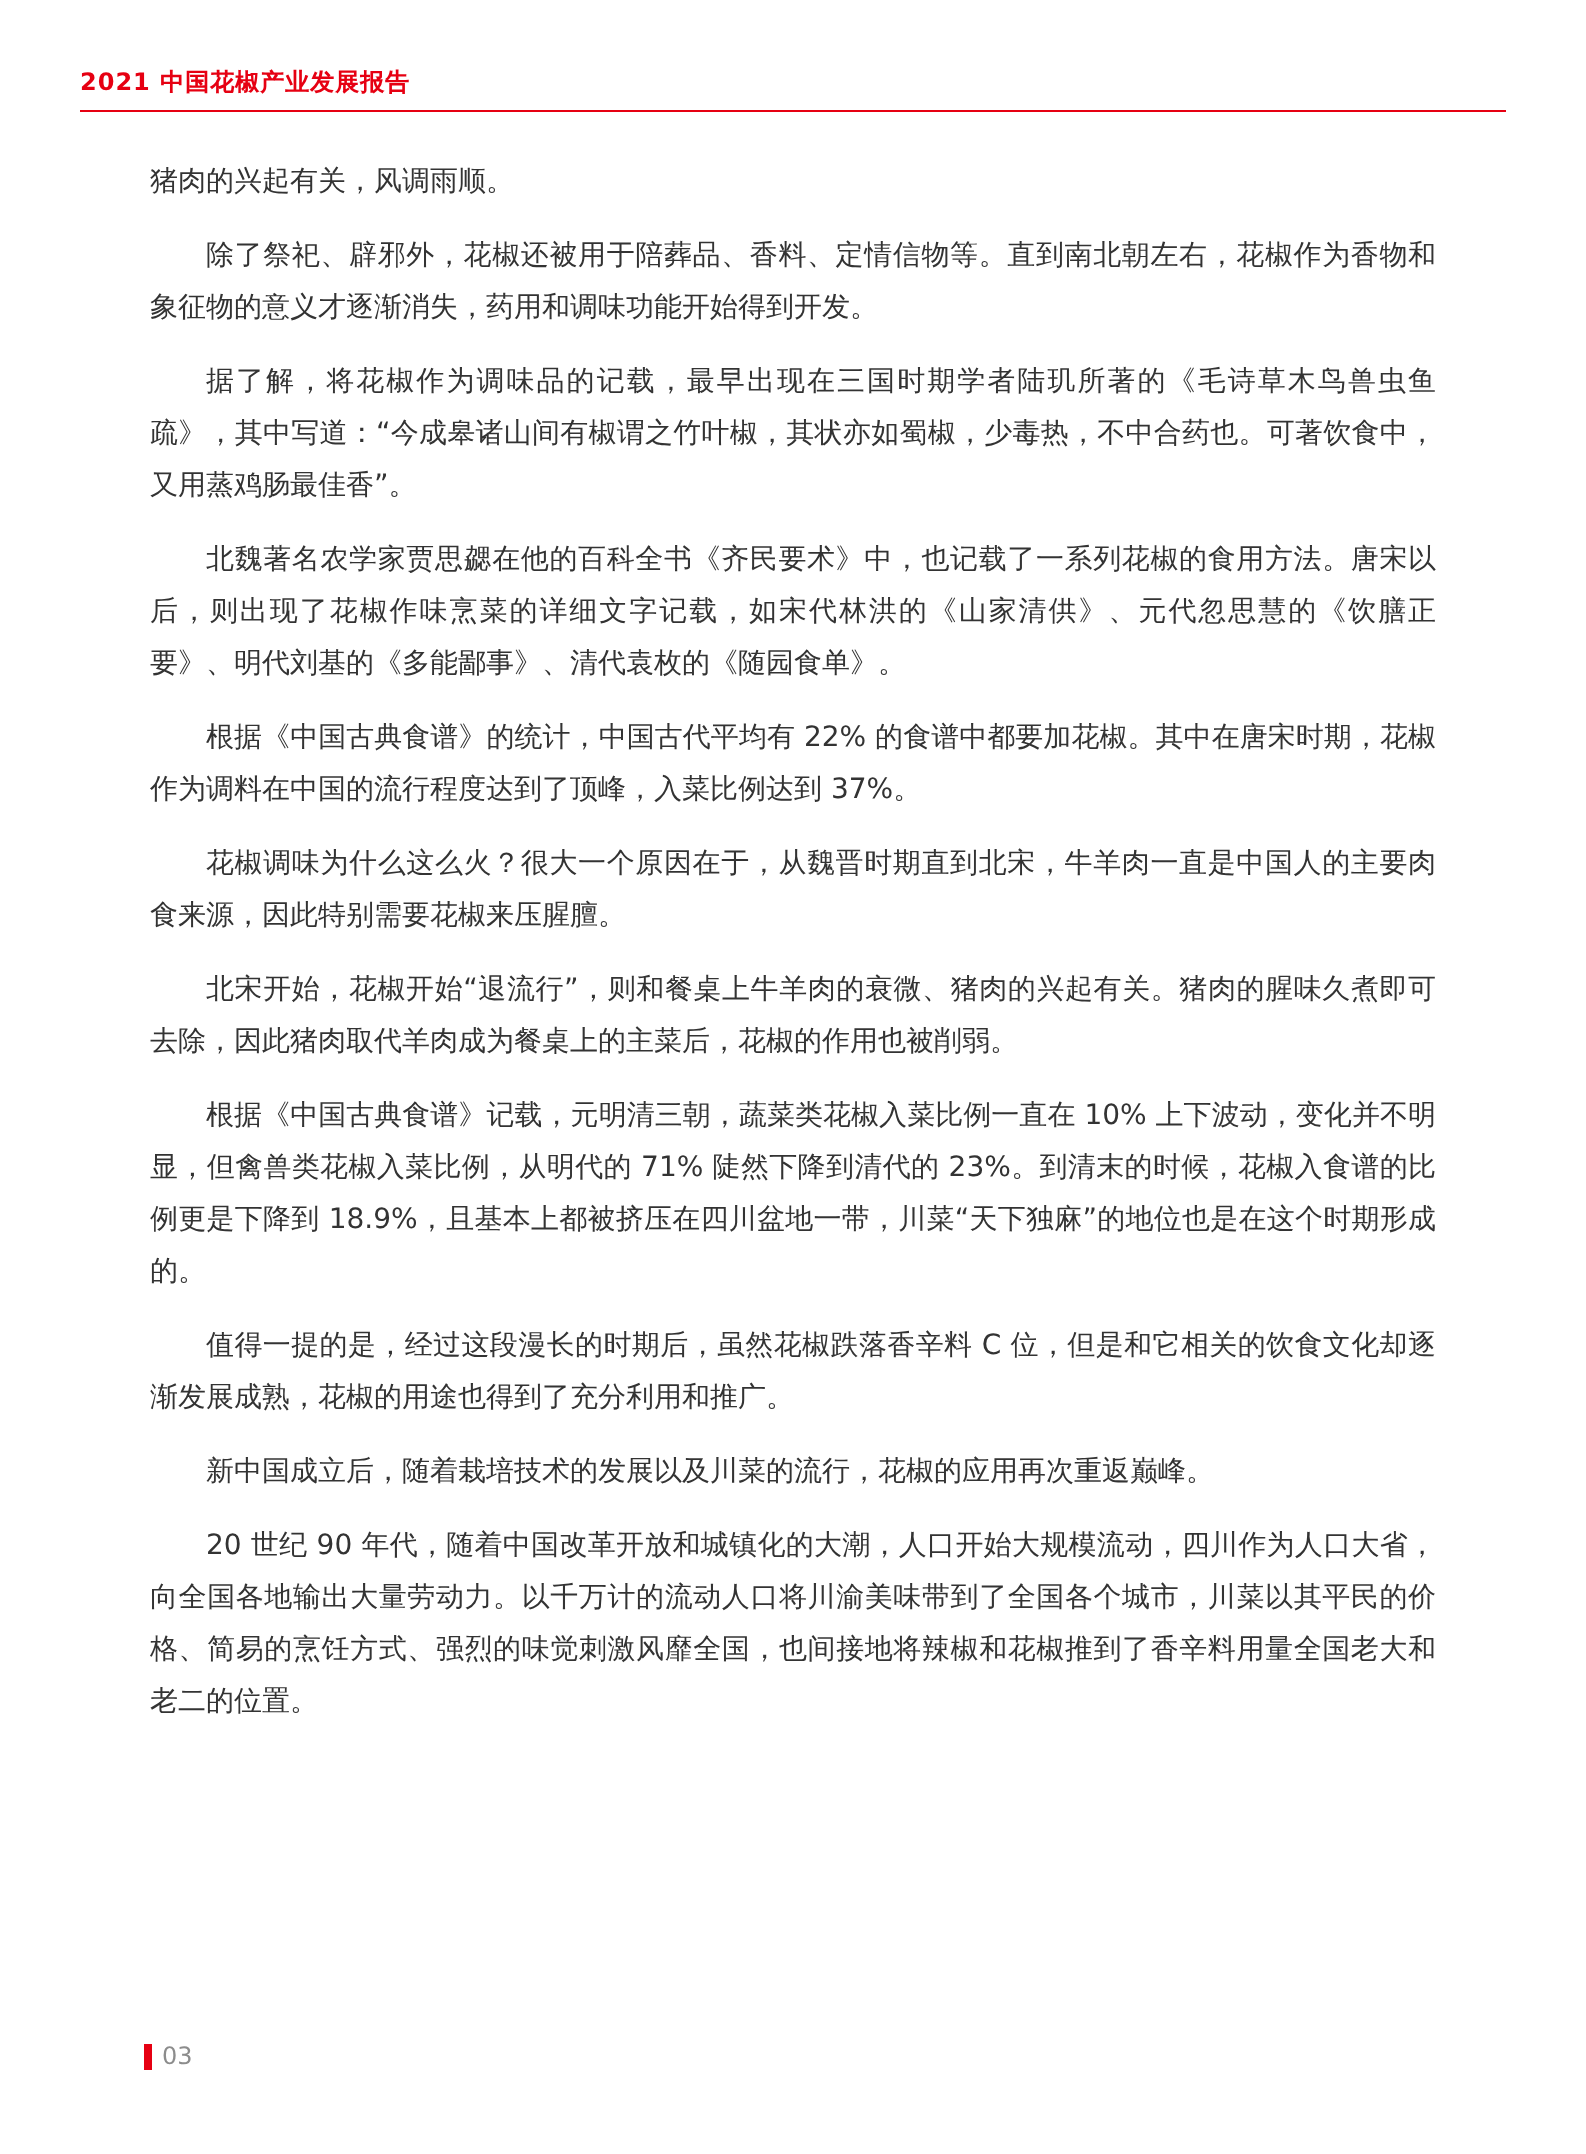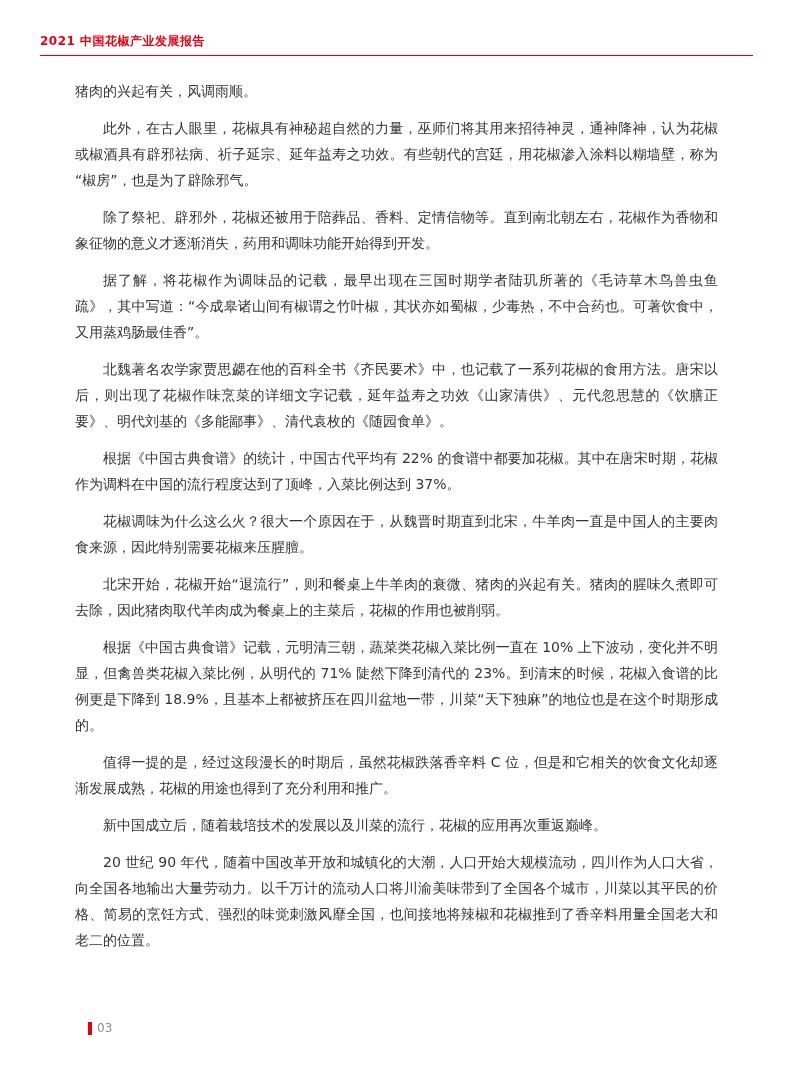--- a/index.html
+++ b/index.html
@@ -45,21 +45,21 @@
   .content p{
     margin:0 0 11px 0;
     text-indent:2em;
   }
   .content p.no-indent{
     text-indent:0;
   }
   
   .page-footer{
     position:absolute;
-    left:88px;
+    left:72px;
     bottom:42px;
     display:flex;
     align-items:flex-end;
   }
   .footer-bar{
     display:inline-block;
     width:4px;
     height:13px;
     background:var(--brand-red);
     margin-right:5px;
@@ -75,24 +75,23 @@
 
 <div class="page">
 
   <header class="page-header">
     <div class="header-title">2021 中国花椒产业发展报告</div>
     <div class="header-rule"></div>
   </header>
 
   <main class="content">
     <p class="no-indent">猪肉的兴起有关，风调雨顺。</p>
-    <p>此外，在古人眼里，花椒具有神秘超自然的力量，巫师们将其用来招待神灵，通神降神，认为花椒或椒酒具有辟邪祛病、祈子延宗、延年益寿之功效。有些朝代的宫廷，用花椒渗入涂料以糊墙壁，称为 “椒房”，也是为了辟除邪气。</p>
     <p>除了祭祀、辟邪外，花椒还被用于陪葬品、香料、定情信物等。直到南北朝左右，花椒作为香物和象征物的意义才逐渐消失，药用和调味功能开始得到开发。</p>
     <p>据了解，将花椒作为调味品的记载，最早出现在三国时期学者陆玑所著的《毛诗草木鸟兽虫鱼疏》，其中写道：“今成皋诸山间有椒谓之竹叶椒，其状亦如蜀椒，少毒热，不中合药也。可著饮食中，又用蒸鸡肠最佳香”。</p>
-    <p>北魏著名农学家贾思勰在他的百科全书《齐民要术》中，也记载了一系列花椒的食用方法。唐宋以后，则出现了花椒作味烹菜的详细文字记载，延年益寿之功效《山家清供》、元代忽思慧的《饮膳正要》、明代刘基的《多能鄙事》、清代袁枚的《随园食单》。</p>
+    <p>北魏著名农学家贾思勰在他的百科全书《齐民要术》中，也记载了一系列花椒的食用方法。唐宋以后，则出现了花椒作味烹菜的详细文字记载，如宋代林洪的《山家清供》、元代忽思慧的《饮膳正要》、明代刘基的《多能鄙事》、清代袁枚的《随园食单》。</p>
     <p>根据《中国古典食谱》的统计，中国古代平均有 22% 的食谱中都要加花椒。其中在唐宋时期，花椒作为调料在中国的流行程度达到了顶峰，入菜比例达到 37%。</p>
     <p>花椒调味为什么这么火？很大一个原因在于，从魏晋时期直到北宋，牛羊肉一直是中国人的主要肉食来源，因此特别需要花椒来压腥膻。</p>
     <p>北宋开始，花椒开始“退流行”，则和餐桌上牛羊肉的衰微、猪肉的兴起有关。猪肉的腥味久煮即可去除，因此猪肉取代羊肉成为餐桌上的主菜后，花椒的作用也被削弱。</p>
     <p>根据《中国古典食谱》记载，元明清三朝，蔬菜类花椒入菜比例一直在 10% 上下波动，变化并不明显，但禽兽类花椒入菜比例，从明代的 71% 陡然下降到清代的 23%。到清末的时候，花椒入食谱的比例更是下降到 18.9%，且基本上都被挤压在四川盆地一带，川菜“天下独麻”的地位也是在这个时期形成的。</p>
     <p>值得一提的是，经过这段漫长的时期后，虽然花椒跌落香辛料 C 位，但是和它相关的饮食文化却逐渐发展成熟，花椒的用途也得到了充分利用和推广。</p>
     <p>新中国成立后，随着栽培技术的发展以及川菜的流行，花椒的应用再次重返巅峰。</p>
     <p>20 世纪 90 年代，随着中国改革开放和城镇化的大潮，人口开始大规模流动，四川作为人口大省，向全国各地输出大量劳动力。以千万计的流动人口将川渝美味带到了全国各个城市，川菜以其平民的价格、简易的烹饪方式、强烈的味觉刺激风靡全国，也间接地将辣椒和花椒推到了香辛料用量全国老大和老二的位置。</p>
   </main>
 
   <footer class="page-footer">

